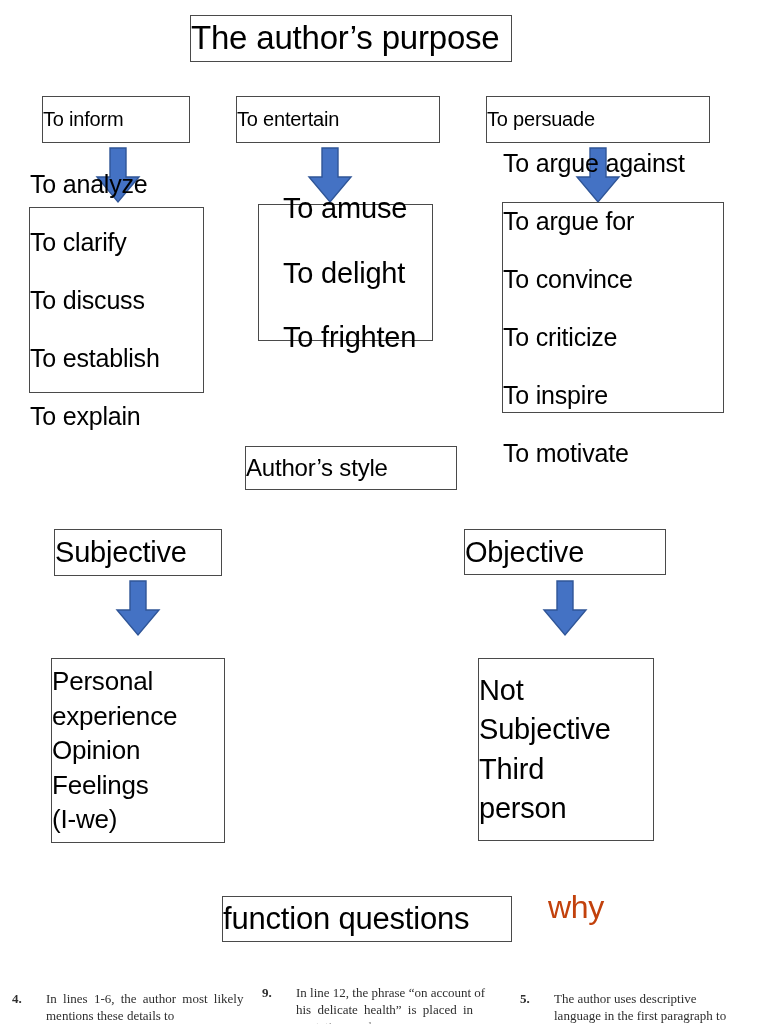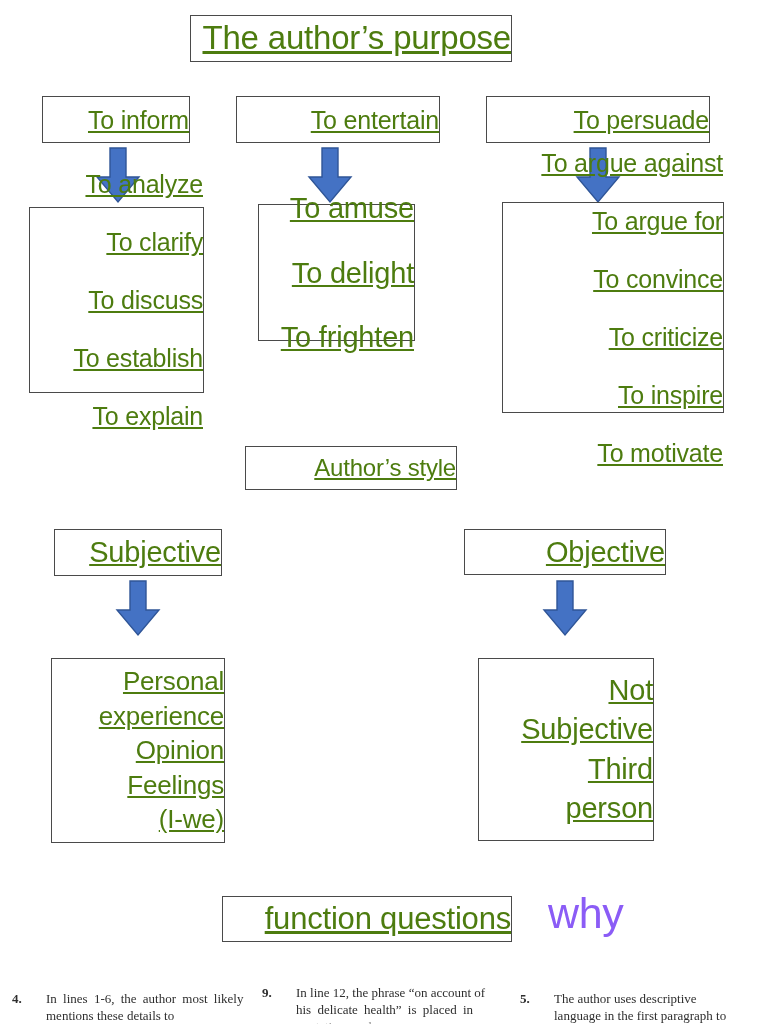--- a/index.html
+++ b/index.html
@@ -19,33 +19,32 @@
     position: absolute;
     inset: 0;
   }
   .box {
     position: absolute;
     box-sizing: border-box;
     border: 1.6px solid #4a4a4a;
     background: #ffffff;
     display: flex;
     flex-direction: column;
-    align-items: flex-end;
+    align-items: flex-start;
     justify-content: center;
     text-align: center;
     line-height: 1.12;
-    color: #4d7c0f;
+    color: #000000;
     letter-spacing: -0.2px;
-    text-decoration: underline;
   }
   .title-box {
     font-size: 33px;
   }
   .cat-box {
-    font-size: 25px;
+    font-size: 20px;
   }
   .list-box {
     font-size: 25px;
     line-height: 1.36;
     gap: 24px;
   }
   .list-box.big {
     font-size: 29px;
     line-height: 1.38;
   }
@@ -66,22 +65,22 @@
   }
   .style-list-box.big {
     font-size: 29px;
     line-height: 1.35;
   }
   .fn-box {
     font-size: 31px;
   }
   .plain-text {
     position: absolute;
-    font-size: 43px;
-    color: #8b5cf6;
+    font-size: 32px;
+    color: #c2410c;
     letter-spacing: -0.3px;
   }
 
   
   .arrow {
     position: absolute;
     width: 44px;
     height: 56px;
   }
   .arrow svg {
@@ -159,21 +158,21 @@
   </div>
 
   <div class="box cat-box" style="left:236px; top:96px; width:204px; height:47px;">
     <span>To entertain</span>
   </div>
   <div class="arrow" style="left:308px; top:147px;">
     <svg viewBox="0 0 44 56" preserveAspectRatio="none" aria-hidden="true">
       <polygon points="14,1 30,1 30,30 43,30 22,55 1,30 14,30" fill="#4472C4" stroke="#2F5597" stroke-width="1.4"></polygon>
     </svg>
   </div>
-  <div class="box list-box big" style="left:258px; top:204px; width:157px; height:137px;">
+  <div class="box list-box big" style="left:258px; top:204px; width:175px; height:137px;padding-left:24px;">
     <span class="row">To amuse</span>
     <span class="row">To delight</span>
     <span class="row">To frighten</span>
   </div>
 
   <div class="box cat-box" style="left:486px; top:96px; width:224px; height:47px;">
     <span>To persuade</span>
   </div>
   <div class="arrow" style="left:576px; top:147px;">
     <svg viewBox="0 0 44 56" preserveAspectRatio="none" aria-hidden="true">

